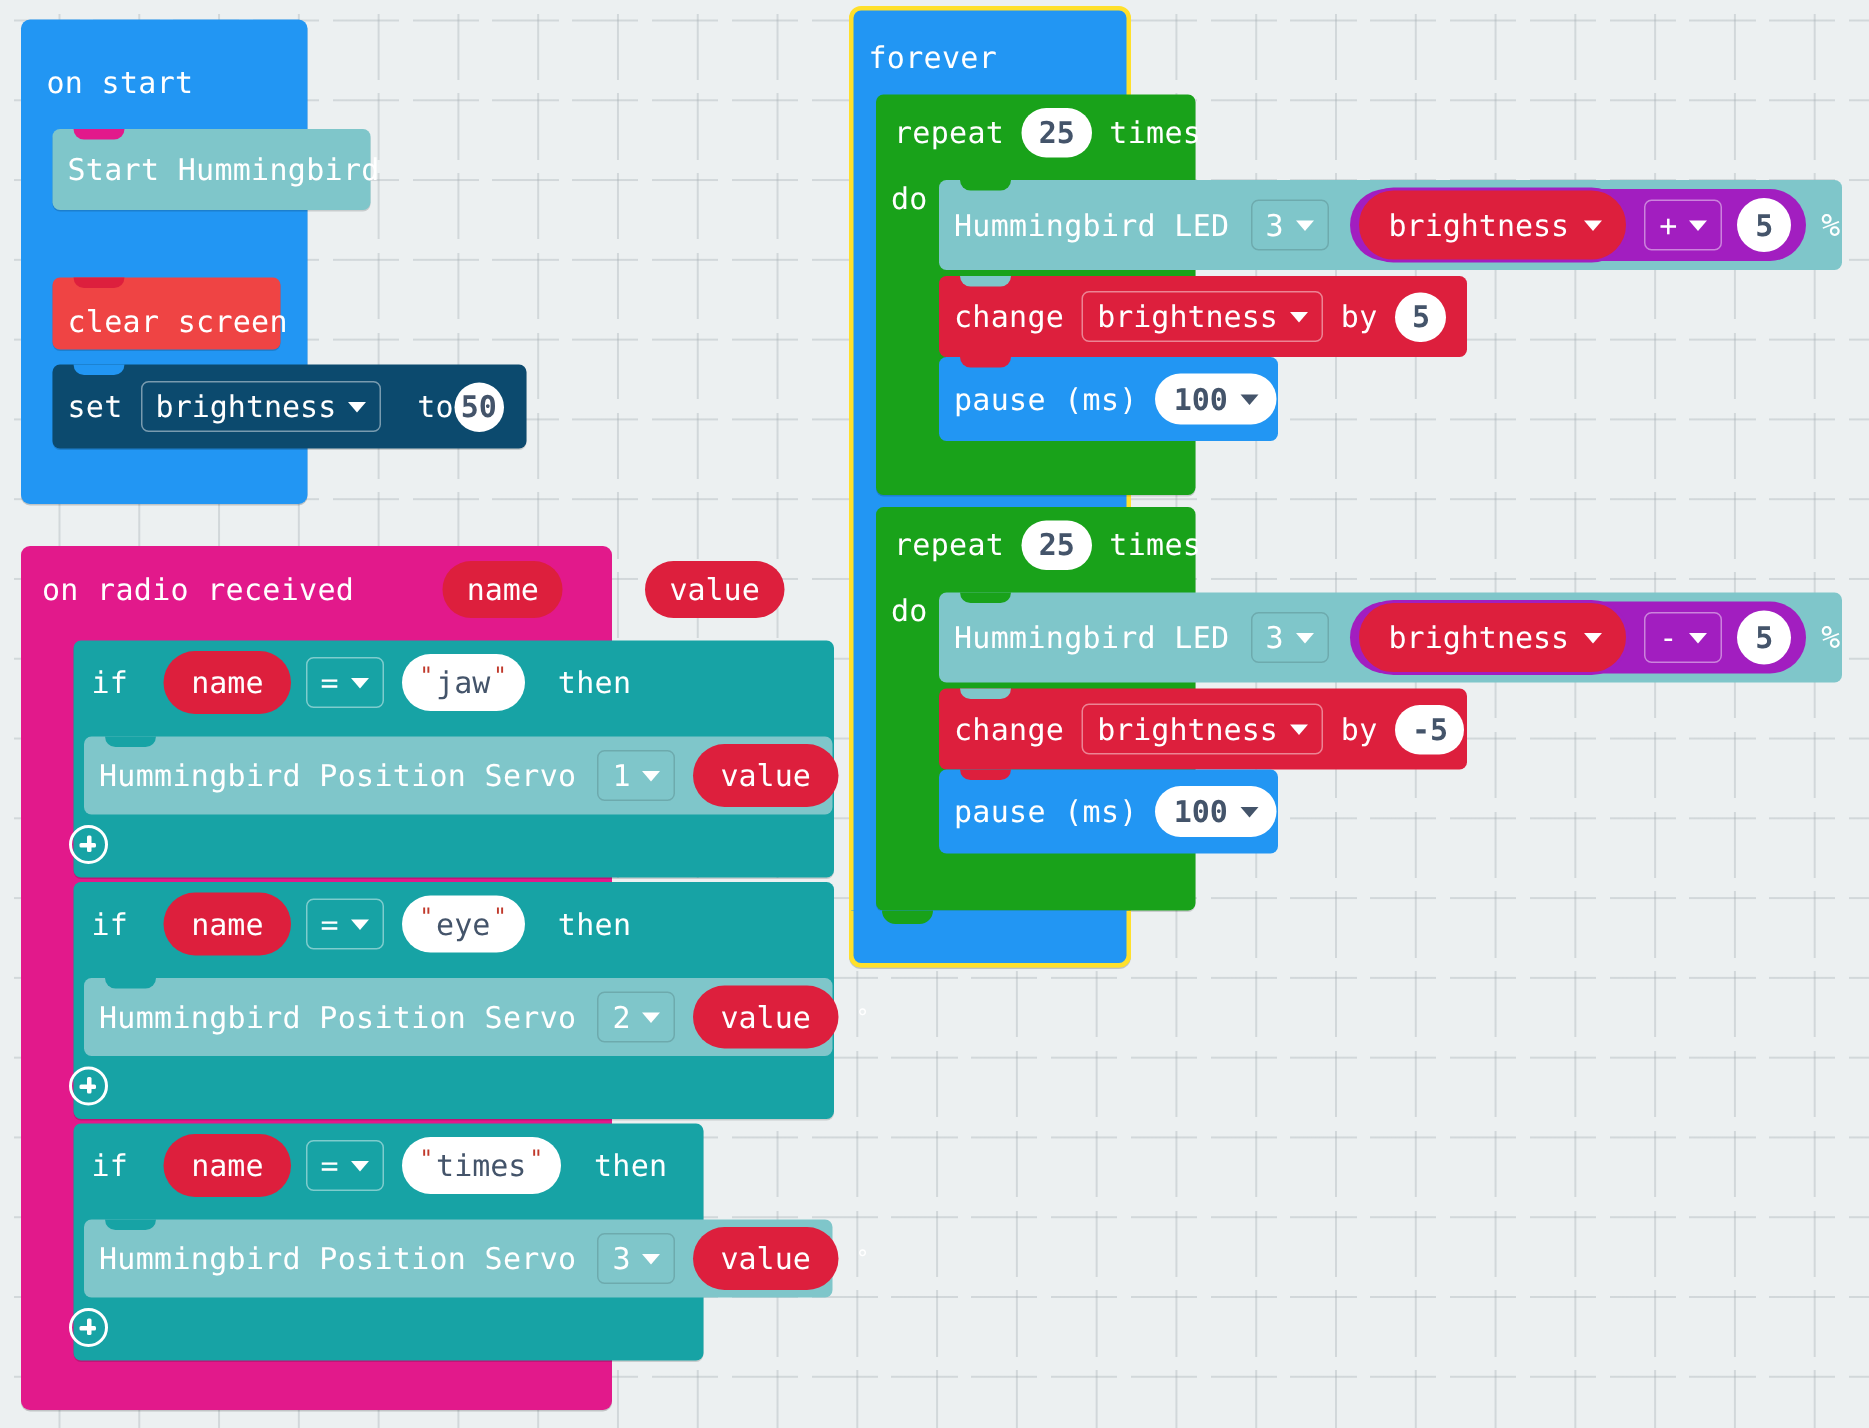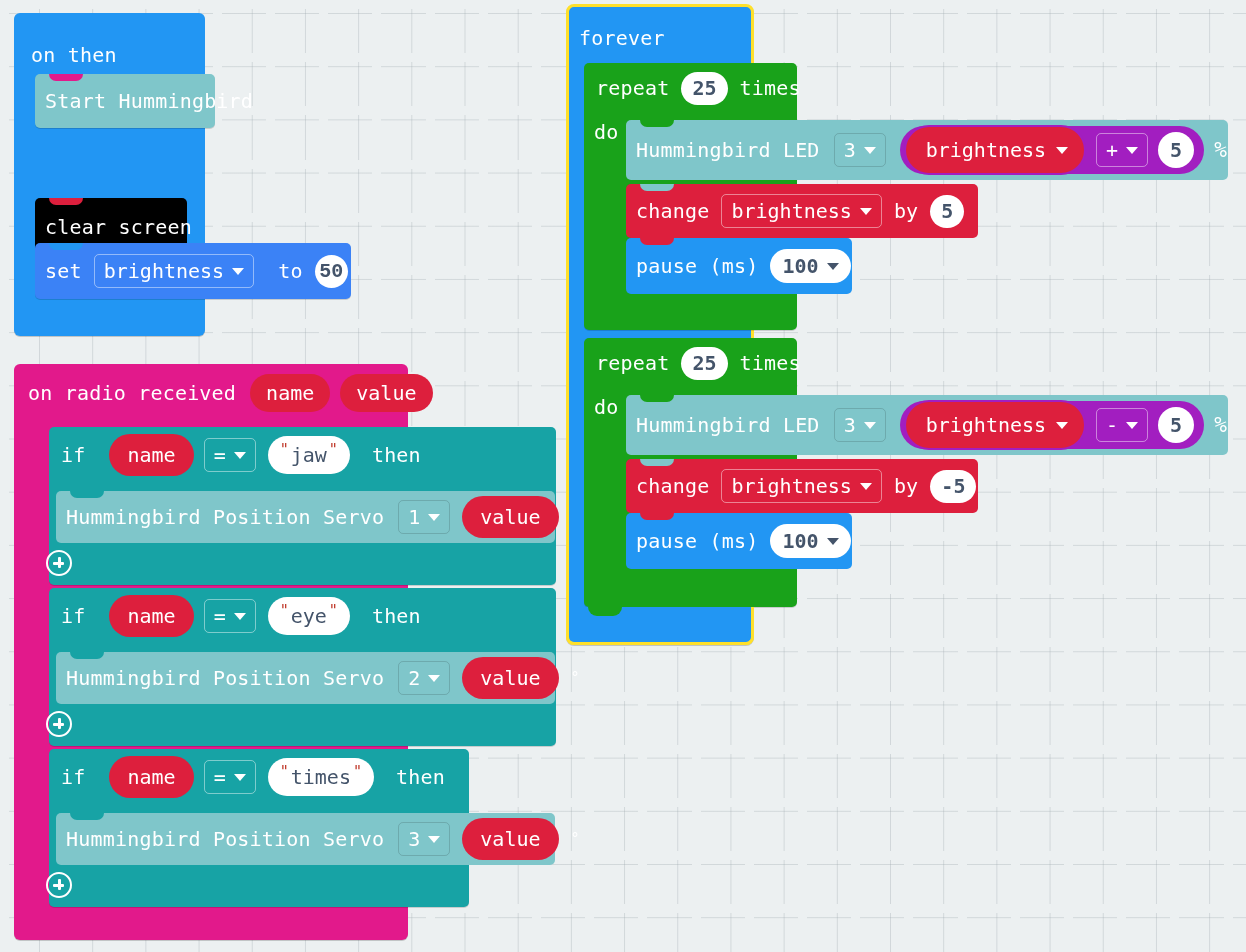--- a/index.html
+++ b/index.html
@@ -121,48 +121,48 @@
   }
 </style>
 </head>
 <body>
 
 <div class="gridmask"></div>
 
 <div class="canvas">
 
   <div class="blk" style="left:14px;top:13px;width:191px;height:323px;background:#2296f3;border-radius:6px;box-shadow:0 1px 0 rgba(0,0,0,.18);">
-    <div class="lbl" style="position:absolute;left:17px;top:32px;">on then</div>
-  </div>
-
-  <div class="blk" style="left:35px;top:74px;width:180px;height:54px;background:#7fc6ca;border-radius:5px;box-shadow:0 1px 0 rgba(0,0,0,.15);">
+    <div class="lbl" style="position:absolute;left:17px;top:32px;">on start</div>
+  </div>
+
+  <div class="blk" style="left:35px;top:86px;width:212px;height:54px;background:#7fc6ca;border-radius:5px;box-shadow:0 1px 0 rgba(0,0,0,.15);">
     <div class="notch" style="background:#e2198b;"></div>
     <div class="lbl" style="position:absolute;left:10px;top:17px;">Start Hummingbird</div>
   </div>
 
 
-  <div class="blk" style="left:35px;top:198px;width:152px;height:58px;background:#000000;border-radius:5px;box-shadow:0 1px 0 rgba(0,0,0,.15);">
+  <div class="blk" style="left:35px;top:185px;width:152px;height:48px;background:#ef4444;border-radius:5px;box-shadow:0 1px 0 rgba(0,0,0,.15);">
     <div class="notch" style="background:#dd1f3d;"></div>
     <div class="lbl" style="position:absolute;left:10px;top:19px;">clear screen</div>
   </div>
 
-  <div class="blk row" style="left:35px;top:243px;width:316px;height:56px;background:#3b82f6;border-radius:5px;padding:0 16px 0 10px;box-shadow:0 1px 0 rgba(0,0,0,.15);">
+  <div class="blk row" style="left:35px;top:243px;width:316px;height:56px;background:#0c4a6e;border-radius:5px;padding:0 16px 0 10px;box-shadow:0 1px 0 rgba(0,0,0,.15);">
     <div class="notch" style="background:#2296f3;"></div>
     <div class="lbl">set</div>
     <div class="ddf" style="margin-left:12px;">
       <span>brightness</span>
       <span class="caret"></span>
     </div>
     <div class="lbl" style="margin-left:24px;">to</div>
-    <div class="numfield" style="margin-left:12px;font-family:Liberation Mono, monospace;">50</div>
+    <div class="numfield" style="">50</div>
   </div>
 
   <div class="blk" style="left:14px;top:364px;width:394px;height:576px;background:#e2198b;border-radius:6px;box-shadow:0 1px 0 rgba(0,0,0,.18);">
   </div>
-  <div class="blk row" style="left:14px;top:364px;width:394px;height:58px;padding-left:14px;">
+  <div class="blk row" style="left:14px;top:364px;width:394px;height:58px;padding-left:14px;gap:45px;">
     <div class="lbl">on radio received</div>
     <div class="varoval" style="margin-left:14px;height:38px;padding:0 16px;">name</div>
     <div class="varoval" style="margin-left:10px;height:38px;padding:0 16px;">value</div>
   </div>
 
   <div class="blk" style="left:49px;top:427px;width:507px;height:158px;background:#17a3a5;border-radius:5px;box-shadow:0 1px 0 rgba(0,0,0,.15);"></div>
   <div class="blk row" style="left:49px;top:427px;height:56px;padding-left:12px;">
     <div class="lbl">if</div>
     <div class="row" style="margin-left:24px;height:52px;">
       <div class="varoval">name</div>

